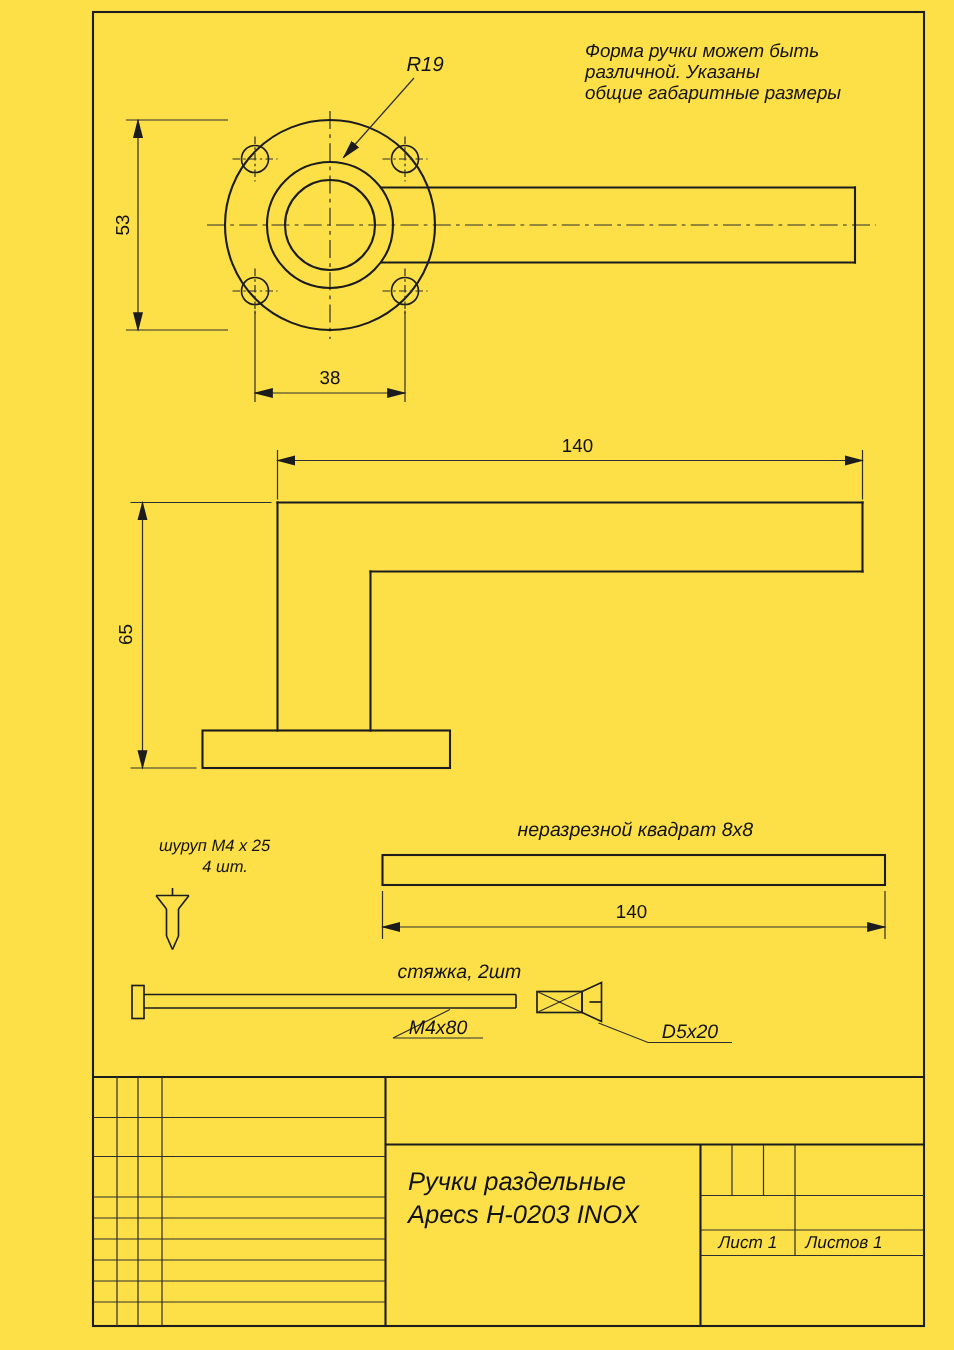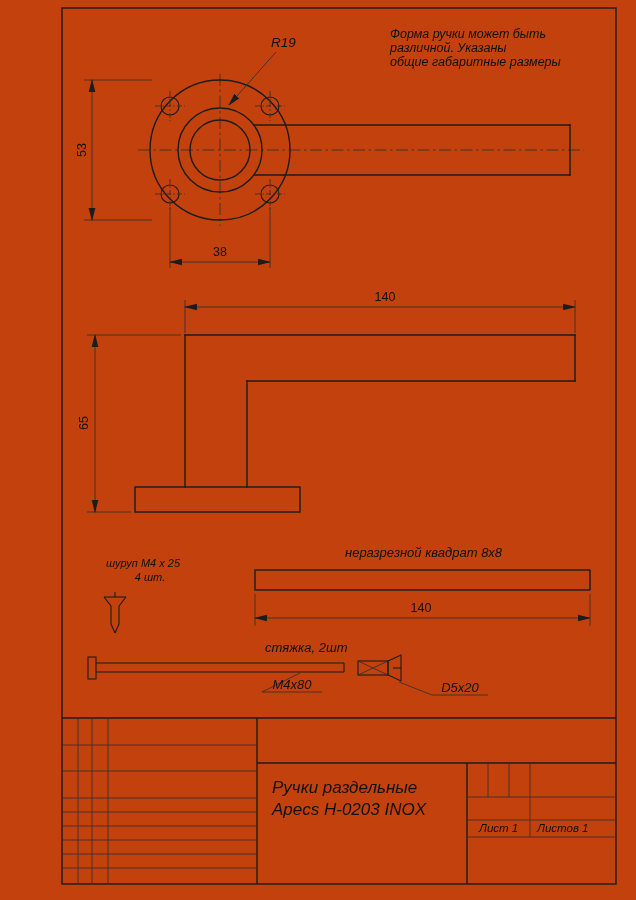--- a/index.html
+++ b/index.html
@@ -1,16 +1,16 @@
 <!DOCTYPE html>
 <html><head>
 <meta charset="utf-8">
 <style>
   html,body{margin:0;padding:0;background:#fff;}
-  .sheet{position:relative;width:636px;height:900px;background:#c2410c;overflow:hidden;}
+  .sheet{position:relative;width:636px;height:900px;background:#fde047;overflow:hidden;}
   svg{display:block;}
   .obj{stroke:#1c1c1c;stroke-width:1.4;fill:none;stroke-linecap:square;}
   .med{stroke:#1c1c1c;stroke-width:1.1;fill:none;}
   .thin{stroke:#2e2e2e;stroke-width:0.8;fill:none;}
   .cl{stroke:#2e2e2e;stroke-width:0.8;fill:none;stroke-dasharray:12 3.5 2.5 3.5;}
   .ch{stroke:#2e2e2e;stroke-width:0.8;fill:none;stroke-dasharray:5 2.2 1.6 2.2;}
   .hole{stroke:#1c1c1c;stroke-width:1.1;fill:none;}
   .tb{stroke:#1c1c1c;stroke-width:1.4;fill:none;}
   .tbt{stroke:#2e2e2e;stroke-width:0.8;fill:none;}
   text{font-family:"Liberation Sans", sans-serif;fill:#111;}

